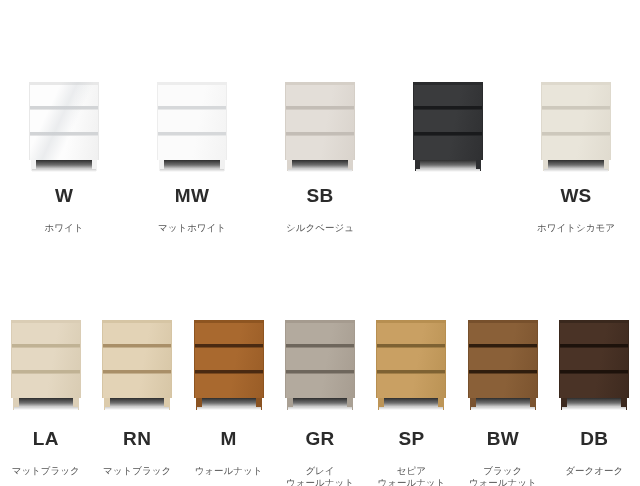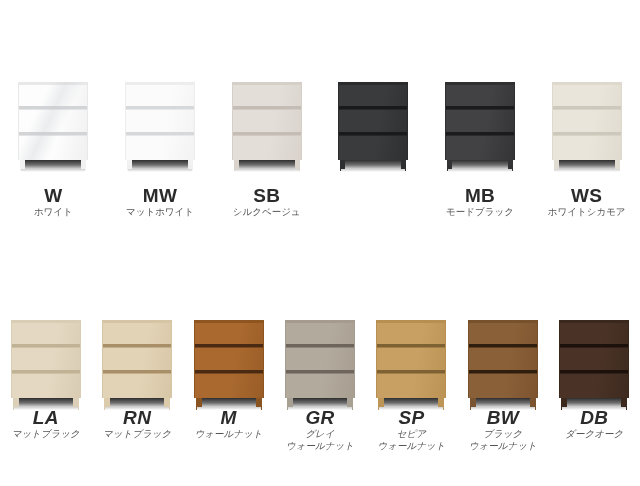--- a/index.html
+++ b/index.html
@@ -62,28 +62,28 @@
   .floor{
     position:absolute;left:3px;right:3px;top:9px;height:3px;
     background:linear-gradient(#cfcfcf,#ffffff);
   }
 
   
   .labels{
     position:absolute;left:0;right:0;top:186px;
     display:flex;flex-direction:column;align-items:center;
   }
-  .row-2 .labels{top:165px;font-style:italic;}
+  .row-2 .labels{top:186px;}
   .code{
     font-size:19px;font-weight:bold;color:#2b2b2b;
     line-height:20px;letter-spacing:0.3px;white-space:nowrap;
   }
   .jp{
     font-size:9.5px;color:#555555;line-height:12px;
-    text-align:center;white-space:nowrap;margin-top:0;
+    text-align:center;white-space:nowrap;margin-top:16px;
   }
   .jp .ln{display:block;}
 </style>
 </head>
 <body>
 
 <div class="board">
 
   <div class="row row-1">
       <div class="cell">
@@ -160,41 +160,20 @@
           <div class="base">
             <div class="kick"></div>
             <div class="leg l" style="background: rgb(45, 46, 48);"></div>
             <div class="leg r" style="background: rgb(45, 46, 48);"></div>
             <div class="floor"></div>
           </div>
         </div>
       </div>
       <div class="cell">
         <div class="product">
-          <div class="body" style="background: linear-gradient(100deg, rgb(66, 66, 68) 0%, rgb(66, 66, 68) 58%, rgb(52, 52, 54) 100%); border-left: 1px solid rgb(48, 48, 50); border-right: 1px solid rgb(48, 48, 50);">
-            <div class="top-edge" style="background: rgb(48, 48, 50);"></div>
-            <div class="gap g1" style="background: linear-gradient(rgb(27, 27, 29), rgb(27, 27, 29) 70%, rgb(52, 52, 54));"></div>
-            <div class="gap g2" style="background: linear-gradient(rgb(27, 27, 29), rgb(27, 27, 29) 70%, rgb(52, 52, 54));"></div>
-          </div>
-          <div class="base">
-            <div class="kick"></div>
-            <div class="leg l" style="background: rgb(51, 51, 53);"></div>
-            <div class="leg r" style="background: rgb(51, 51, 53);"></div>
-            <div class="floor"></div>
-          </div>
-        </div>
-        <div class="labels">
-          <div class="code">MB</div>
-          <div class="jp">
-            <span class="ln">モードブラック</span>
-          </div>
-        </div>
-      </div>
-      <div class="cell">
-        <div class="product">
           <div class="body" style="background: linear-gradient(100deg, rgb(233, 229, 218) 0%, rgb(233, 229, 218) 58%, rgb(224, 219, 207) 100%); border-left: 1px solid rgb(222, 217, 205); border-right: 1px solid rgb(222, 217, 205);">
             <div class="top-edge" style="background: rgb(222, 217, 205);"></div>
             <div class="gap g1" style="background: linear-gradient(rgb(205, 200, 188), rgb(205, 200, 188) 70%, rgb(224, 219, 207));"></div>
             <div class="gap g2" style="background: linear-gradient(rgb(205, 200, 188), rgb(205, 200, 188) 70%, rgb(224, 219, 207));"></div>
           </div>
           <div class="base">
             <div class="kick"></div>
             <div class="leg l" style="background: rgb(226, 221, 210);"></div>
             <div class="leg r" style="background: rgb(226, 221, 210);"></div>
             <div class="floor"></div>

